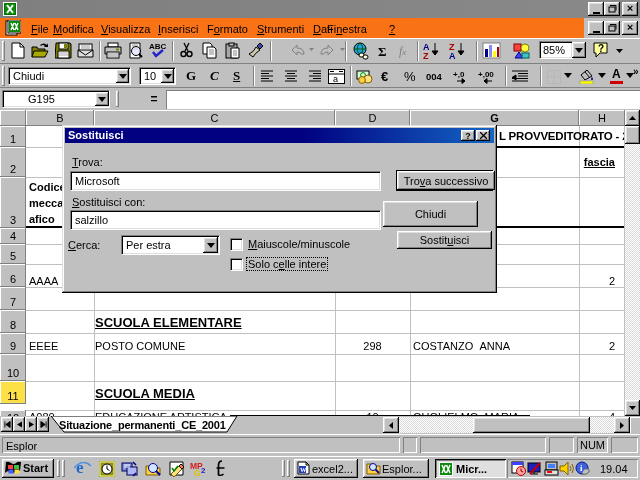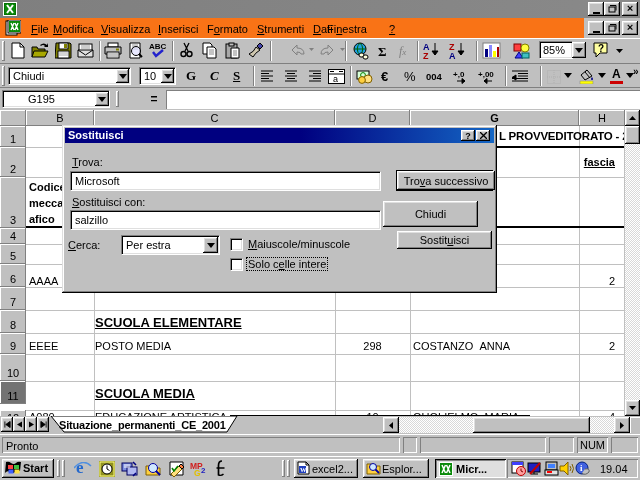--- a/index.html
+++ b/index.html
@@ -320,21 +320,21 @@
   <div class="abs r1 rh" style="left:0;top:16px;width:26px;height:21px;background:#c0c0c0">1</div>
   <div class="abs r1 rh" style="left:0;top:37px;width:26px;height:30px;background:#c0c0c0">2</div>
   <div class="abs r1 rh" style="left:0;top:67px;width:26px;height:51px;background:#c0c0c0">3</div>
   <div class="abs r1 rh" style="left:0;top:118px;width:26px;height:16px;background:#c0c0c0">4</div>
   <div class="abs r1 rh" style="left:0;top:134px;width:26px;height:20px;background:#c0c0c0">5</div>
   <div class="abs r1 rh" style="left:0;top:154px;width:26px;height:23px;background:#c0c0c0">6</div>
   <div class="abs r1 rh" style="left:0;top:177px;width:26px;height:23px;background:#c0c0c0">7</div>
   <div class="abs r1 rh" style="left:0;top:200px;width:26px;height:23px;background:#c0c0c0">8</div>
   <div class="abs r1 rh" style="left:0;top:223px;width:26px;height:21px;background:#c0c0c0">9</div>
   <div class="abs r1 rh" style="left:0;top:244px;width:26px;height:27px;background:#c0c0c0">10</div>
-  <div class="abs r1 rh" style="left:0;top:271px;width:26px;height:23px;background:#737373">11</div>
+  <div class="abs r1 rh" style="left:0;top:271px;width:26px;height:23px;background:#fde047">11</div>
   <div class="abs r1 rh" style="left:0;top:300px;width:26px;height:16px;background:#c0c0c0">12</div>
 
   <div class="abs gl" style="left:94px;top:16px;width:1px;height:291px"></div>
   <div class="abs gl" style="left:335px;top:16px;width:1px;height:291px"></div>
   <div class="abs gl" style="left:410px;top:16px;width:1px;height:291px"></div>
   <div class="abs gl" style="left:579px;top:16px;width:1px;height:291px"></div>
   <div class="abs gl" style="left:624px;top:16px;width:1px;height:291px"></div>
 
   <div class="abs gl" style="left:26px;top:37px;width:599px;height:1px"></div>
   <div class="abs gl" style="left:26px;top:67px;width:599px;height:1px"></div>
@@ -351,21 +351,21 @@
   <div class="abs" style="left:26px;top:116px;width:598px;height:2px;background:#000"></div>
   <div class="abs" style="left:230px;top:305px;width:300px;height:2px;background:#000"></div>
 
   <div class="abs" style="left:499px;top:20px;width:125px;overflow:hidden;white-space:nowrap;font-weight:bold;font-size:11.5px;letter-spacing:-0.2px">L PROVVEDITORATO - 20</div>
   <div class="abs" style="left:579px;top:46px;width:36px;text-align:right;font-weight:bold;text-decoration:underline">fascia</div>
   <div class="abs" style="left:29px;top:69px;width:33px;overflow:hidden;font-weight:bold;line-height:16px;height:48px;white-space:nowrap">Codice<br>meccan<br>afico</div>
   <div class="abs" style="left:29px;top:165px">AAAA</div>
   <div class="abs" style="left:579px;top:165px;width:36px;text-align:right">2</div>
   <div class="abs" style="left:95px;top:205px;font-weight:bold;font-size:13px;text-decoration:underline">SCUOLA ELEMENTARE</div>
   <div class="abs" style="left:29px;top:230px">EEEE</div>
-  <div class="abs" style="left:95px;top:230px">POSTO MEDIA</div>
+  <div class="abs" style="left:95px;top:230px">POSTO COMUNE</div>
   <div class="abs" style="left:335px;top:230px;width:75px;text-align:center">298</div>
   <div class="abs" style="left:413px;top:230px">COSTANZO&nbsp;&nbsp;ANNA</div>
   <div class="abs" style="left:579px;top:230px;width:36px;text-align:right">2</div>
   <div class="abs" style="left:95px;top:276px;font-weight:bold;font-size:13px;text-decoration:underline">SCUOLA MEDIA</div>
   <div class="abs" style="left:29px;top:301px">A080</div>
   <div class="abs" style="left:95px;top:301px">EDUCAZIONE ARTISTICA</div>
   <div class="abs" style="left:335px;top:301px;width:75px;text-align:center">10</div>
   <div class="abs" style="left:413px;top:301px">GUGLIELMO&nbsp;&nbsp;MARIA</div>
   <div class="abs" style="left:579px;top:301px;width:36px;text-align:right">4</div>
 </div>
@@ -460,21 +460,21 @@
   <div class="abs btn ct" style="left:614px;top:1px;width:16px;height:16px">
       <svg width="4" height="7">
         <path d="M0 0 v7 l4 -3.5z" fill="#000"></path>
       </svg>
     </div>
   <div class="abs" style="left:630px;top:1px;width:10px;height:16px;background:#c0c0c0;box-shadow:inset 1px 1px 0 #fff"></div>
 </div>
 
 <div class="abs" style="left:0;top:434px;width:640px;height:22px;background:#c0c0c0;box-shadow:inset 0 1px 0 #fff">
   <div class="abs sunk" style="left:2px;top:3px;width:398px;height:16px"></div>
-  <div class="abs" style="left:6px;top:6px">Pronto</div>
+  <div class="abs" style="left:6px;top:6px">Esplor</div>
   <div class="abs sunk" style="left:403px;top:3px;width:14px;height:16px"></div>
   <div class="abs sunk" style="left:420px;top:3px;width:126px;height:16px"></div>
   <div class="abs sunk" style="left:549px;top:3px;width:25px;height:16px"></div>
   <div class="abs sunk ct" style="left:577px;top:3px;width:31px;height:16px">NUM</div>
   <div class="abs sunk" style="left:611px;top:3px;width:27px;height:16px"></div>
 </div>
 
 <div class="abs" style="left:0;top:456px;width:640px;height:40px;background:#c0c0c0;box-shadow:inset 0 1px 0 #fff">
   <div class="abs btn" style="left:2px;top:3px;width:52px;height:19px">
     <svg class="abs" style="left:3px;top:2px" width="16" height="15" viewBox="0 0 16 15">

